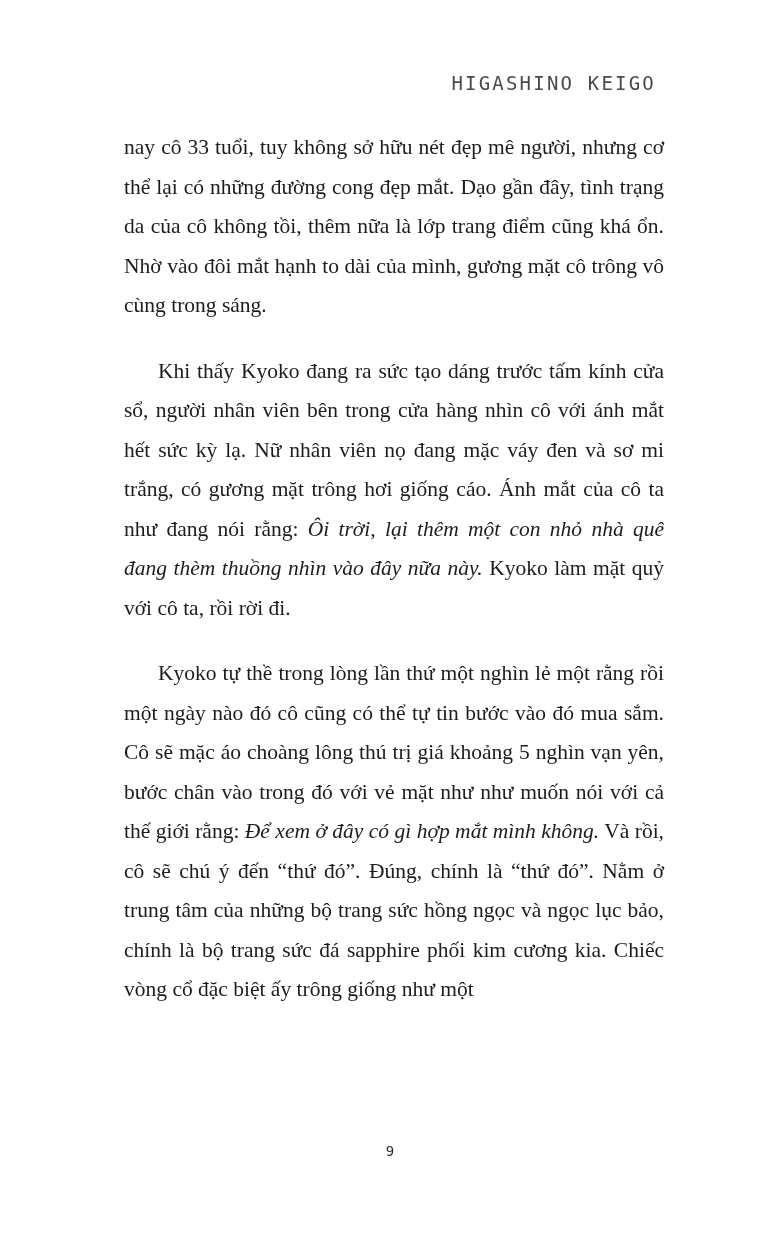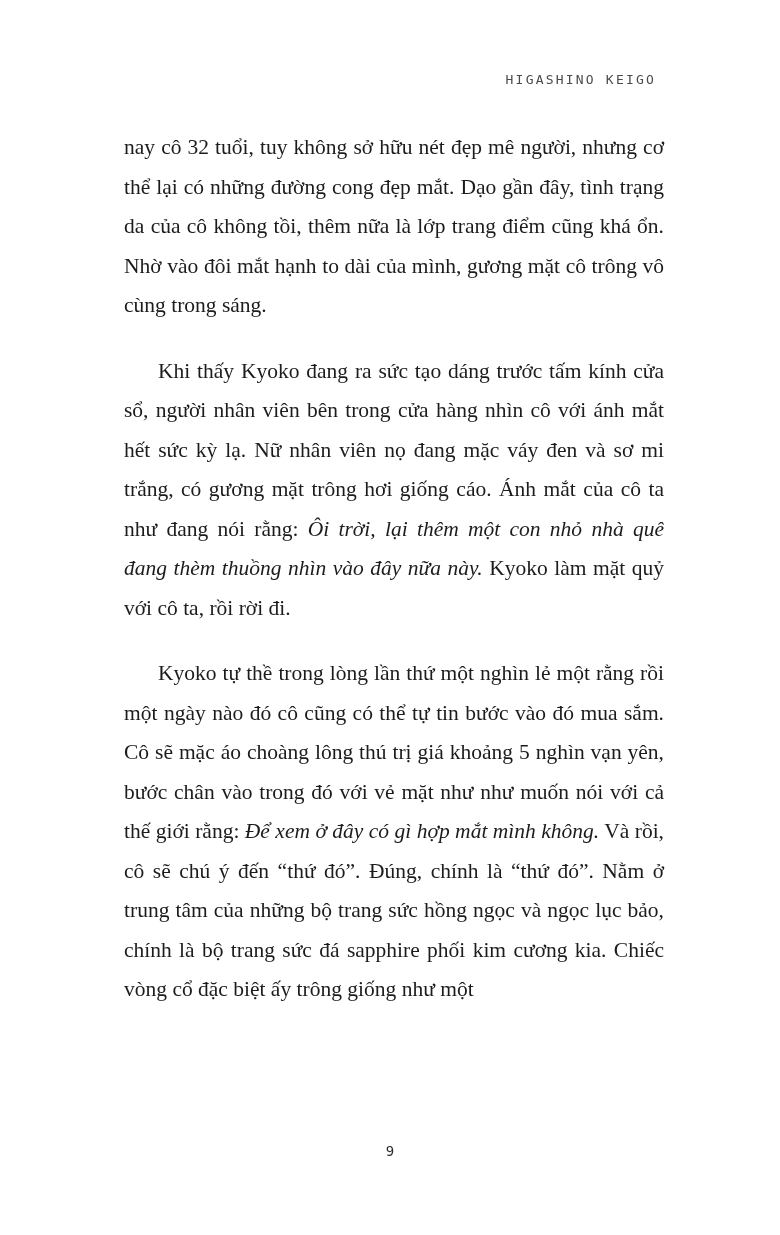--- a/index.html
+++ b/index.html
@@ -18,21 +18,21 @@
     position: relative;
     width: 780px;
     height: 1235px;
     box-sizing: border-box;
   }
   .running-head {
     position: absolute;
     top: 72px;
     right: 124px;
     font-family: "DejaVu Sans Mono", monospace;
-    font-size: 13px;
+    font-size: 19px;
     letter-spacing: 2.2px;
     color: #4a4a4a;
     text-transform: uppercase;
     white-space: nowrap;
   }
   .body-text {
     position: absolute;
     top: 128px;
     left: 124px;
     width: 540px;
@@ -68,20 +68,20 @@
   }
 </style>
 </head>
 <body>
 
 <div class="page">
 
   <div class="running-head">HIGASHINO KEIGO</div>
 
   <div class="body-text">
-      <p class="first"><span>nay cô 32 tuổi, tuy không sở hữu nét đẹp mê người, nhưng cơ thể lại có những đường cong đẹp mắt. Dạo gần đây, tình trạng da của cô không tồi, thêm nữa là lớp trang điểm cũng khá ổn. Nhờ vào đôi mắt hạnh to dài của mình, gương mặt cô trông vô cùng trong sáng.</span></p>
+      <p class="first"><span>nay cô 33 tuổi, tuy không sở hữu nét đẹp mê người, nhưng cơ thể lại có những đường cong đẹp mắt. Dạo gần đây, tình trạng da của cô không tồi, thêm nữa là lớp trang điểm cũng khá ổn. Nhờ vào đôi mắt hạnh to dài của mình, gương mặt cô trông vô cùng trong sáng.</span></p>
       <p class="indent"><span>Khi thấy Kyoko đang ra sức tạo dáng trước tấm kính cửa sổ, người nhân viên bên trong cửa hàng nhìn cô với ánh mắt hết sức kỳ lạ. Nữ nhân viên nọ đang mặc váy đen và sơ mi trắng, có gương mặt trông hơi giống cáo. Ánh mắt của cô ta như đang nói rằng: </span><em>Ôi trời, lại thêm một con nhỏ nhà quê đang thèm thuồng nhìn vào đây nữa này.</em><span> Kyoko làm mặt quỷ với cô ta, rồi rời đi.</span></p>
       <p class="indent"><span>Kyoko tự thề trong lòng lần thứ một nghìn lẻ một rằng rồi một ngày nào đó cô cũng có thể tự tin bước vào đó mua sắm. Cô sẽ mặc áo choàng lông thú trị giá khoảng 5 nghìn vạn yên, bước chân vào trong đó với vẻ mặt như như muốn nói với cả thế giới rằng: </span><em>Để xem ở đây có gì hợp mắt mình không.</em><span> Và rồi, cô sẽ chú ý đến “thứ đó”. Đúng, chính là “thứ đó”. Nằm ở trung tâm của những bộ trang sức hồng ngọc và ngọc lục bảo, chính là bộ trang sức đá sapphire phối kim cương kia. Chiếc vòng cổ đặc biệt ấy trông giống như một</span></p>
     </div>
 
   <div class="folio">9</div>
 
 </div>
 
 </body></html>

